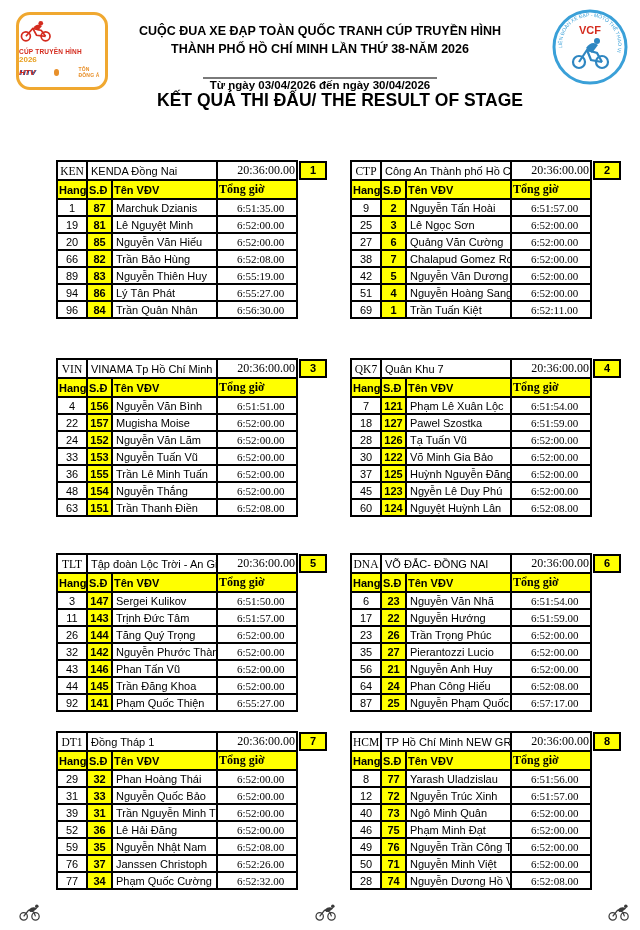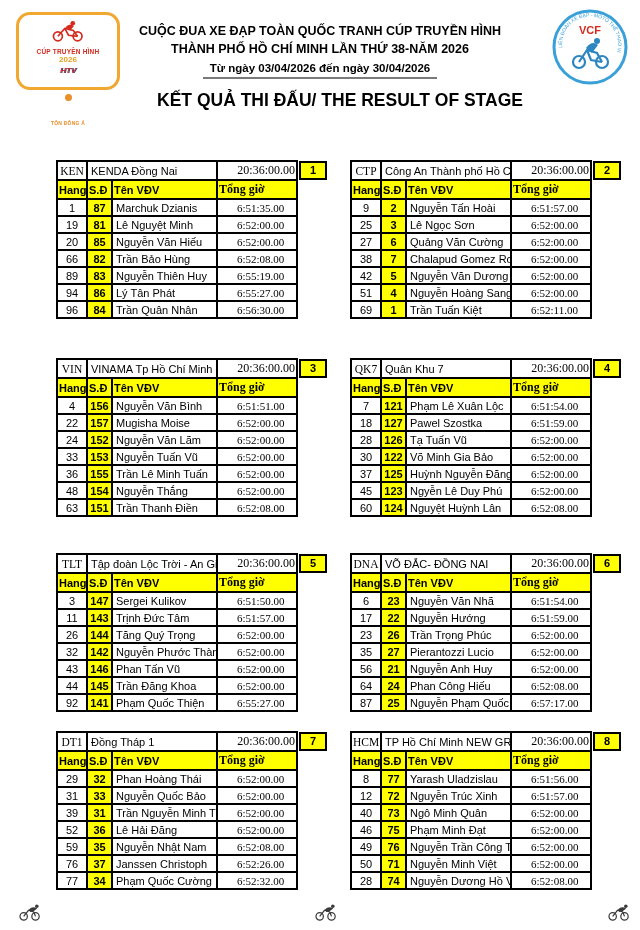--- a/index.html
+++ b/index.html
@@ -2,31 +2,31 @@
 <html><head>
 <meta charset="utf-8">
 <style>
   html,body{margin:0;padding:0;background:#fff;}
   body{width:640px;height:930px;font-family:"Liberation Sans","DejaVu Sans",sans-serif;color:#000;}
   .page{position:relative;width:640px;height:930px;background:#fff;overflow:hidden;}
 
   
   .titles{position:absolute;top:22px;left:110px;width:420px;text-align:center;line-height:18px;}
   .t1,.t2{font-size:12.5px;font-weight:bold;}
-  .t3{font-size:11.5px;font-weight:bold;margin-top:1px;}
+  .t3{font-size:11.5px;font-weight:bold;margin-top:18px;}
   .divider{position:absolute;top:77px;left:203px;width:234px;height:0;border-top:2px solid #7a7a7a;}
   .result-title{position:absolute;top:90px;left:0;width:640px;text-align:center;font-size:17.5px;font-weight:bold;margin-left:20px;}
   .result-subtitle{position:absolute;top:127px;left:0;width:640px;text-align:center;font-size:14px;font-weight:bold;}
 
   
-  .logo-left{position:absolute;left:16px;top:12px;width:104px;height:78px;border:3px solid #f0a830;border-radius:14px;background:#fff;box-sizing:border-box;text-align:center;}
+  .logo-left{position:absolute;left:16px;top:12px;width:92px;height:78px;border:3px solid #f0a830;border-radius:14px;background:#fff;box-sizing:border-box;text-align:left;}
   .logo-left .cyc{margin-top:3px;height:26px;color:#d42b1e;}
   .ll-line1{font-size:6.5px;font-weight:bold;color:#d42b1e;letter-spacing:.2px;line-height:7px;}
   .ll-year{font-size:8px;font-weight:bold;color:#e8a020;line-height:9px;}
-  .ll-bottom{display:flex;align-items:center;justify-content:center;gap:19px;margin-top:2px;flex-direction:column;}
+  .ll-bottom{display:flex;align-items:center;justify-content:center;gap:19px;margin-top:2px;}
   .ll-htv{font-size:8px;font-weight:bold;font-style:italic;color:#d42b1e;text-shadow:1px 0 0 #1c4f9c;}
   .ll-dot{width:7px;height:7px;border-radius:50%;background:#e8902a;}
   .ll-sponsor{font-size:5px;font-weight:bold;color:#e8902a;letter-spacing:.2px;}
   .logo-right{position:absolute;left:551px;top:8px;width:78px;height:78px;}
 
   
   .team-block{position:absolute;width:272px;height:176px;}
   table.results-table{border-collapse:collapse;table-layout:fixed;width:240px;background:#fff;}
   .results-table td,.results-table th{border:2px solid #000;overflow:hidden;white-space:nowrap;box-sizing:border-box;}
   .serif{font-family:"Liberation Serif","DejaVu Serif",serif;}

